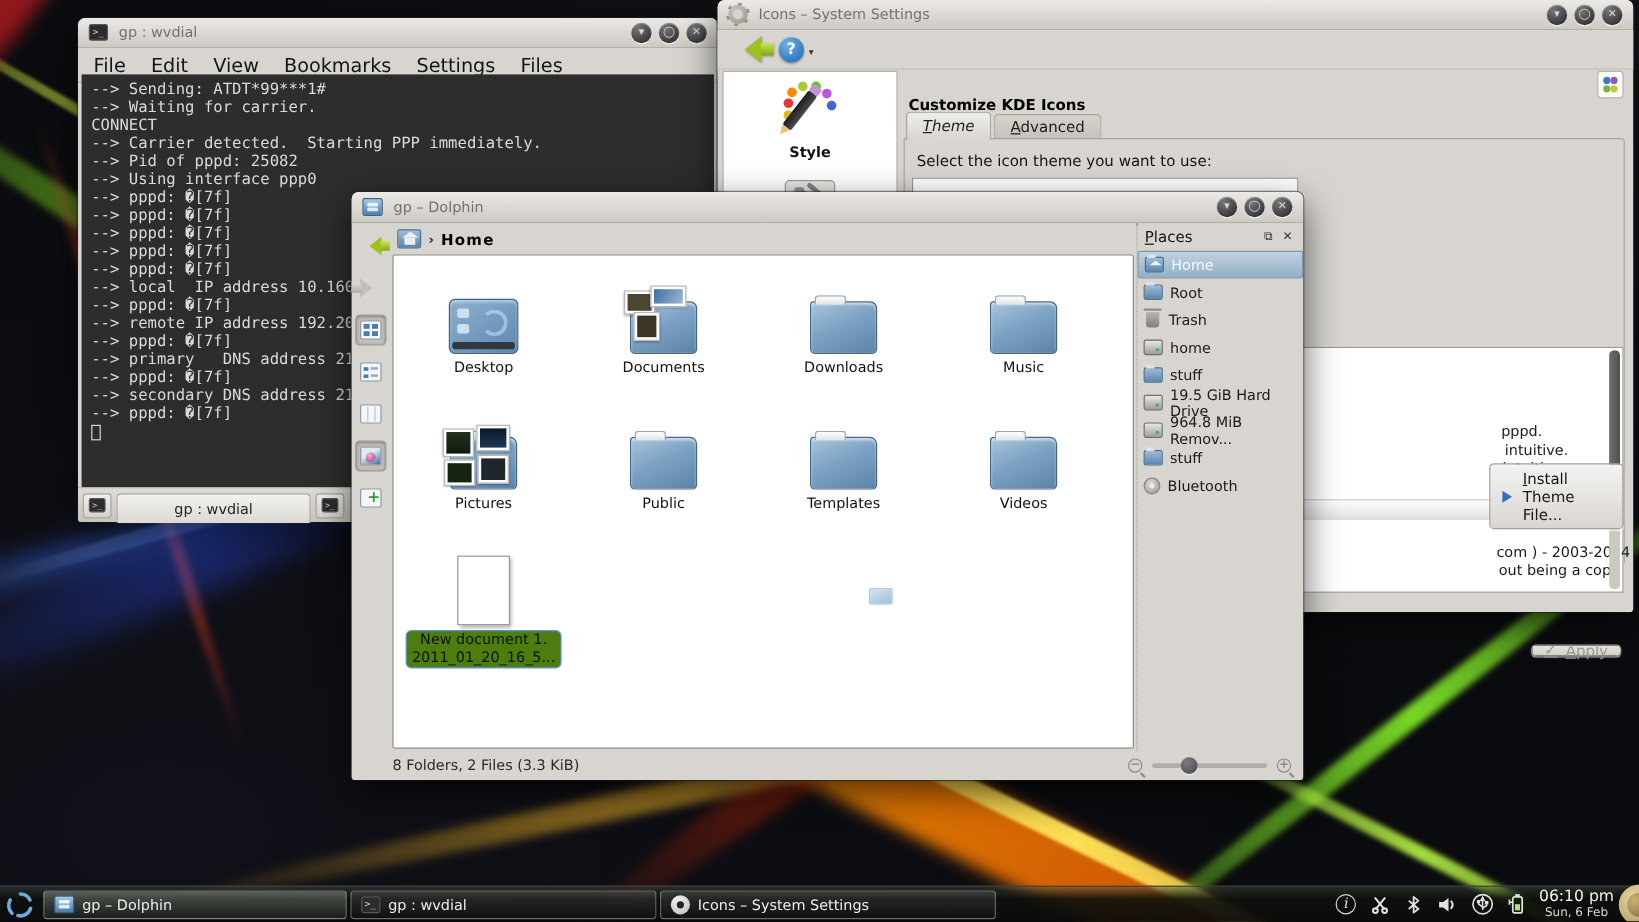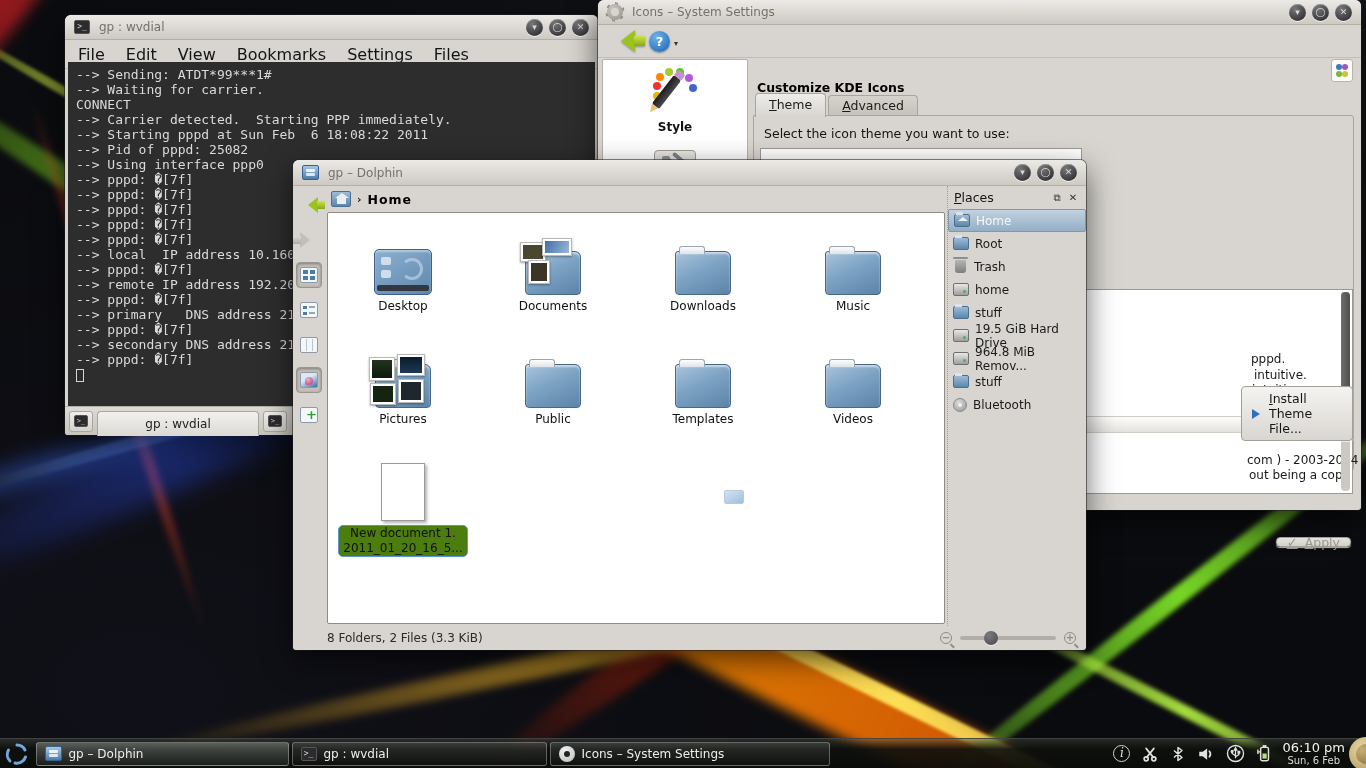--- a/index.html
+++ b/index.html
@@ -91,21 +91,21 @@
   .tool-icon::before { content:""; position:absolute; left:7px; top:5px; width:8px; height:19px; background:#8b8f94; border-radius:2px; }
   .tool-icon::after { content:""; position:absolute; right:6px; top:6px; width:18px; height:4px; background:#7d8187; transform:rotate(40deg); border-radius:2px; box-shadow:0 8px 0 #7d8187; }
   .ss-main { position:absolute; left:154px; right:6px; top:0; bottom:0; }
   .ss-heading { position:absolute; left:5px; top:7px; font-size:12.5px; font-weight:bold; color:#000;margin-top:14px; }
   .module-badge { position:absolute; right:2px; top:0; width:22px; height:23px; background:#fbfbfa;
     border:1px solid #b7b3ad; border-radius:3px; }
   .module-badge i { position:absolute; width:6px; height:6px; border-radius:50%; }
   .ss-tabs { position:absolute; left:3px; top:34px; display:flex; }
   .tab { padding:3px 13px 4px; font-size:12.5px; border:1px solid #a8a49e; border-bottom:none;
     border-radius:4px 4px 0 0; color:#1c1c1c; }
-  .tab.active { background:linear-gradient(#eeedea,#d8d5d0); position:relative; z-index:2; }
+  .tab.active { background:linear-gradient(#eeedea,#d8d5d0); position:relative; z-index:2;font-style:italic; }
   .tab.inactive { background:linear-gradient(#d6d3cd,#c4c0ba); margin-left:2px; margin-top:2px; padding-top:2px; }
   .tab::first-letter { text-decoration:underline; }
   .ss-panel { position:absolute; left:1px; right:1px; top:56px; height:356px;
     border:1px solid #a8a49e; border-radius:0 3px 3px 3px; background:#d8d5d0; }
   .ss-prompt { position:absolute; left:10px; top:10px; font-size:12.5px; color:#141414; }
   .list-strip { position:absolute; left:6px; top:32px; width:322px; height:16px; background:#fff; border:1px solid #9d9993; }
   .theme-box { position:absolute; left:140px; top:173px; width:459px; height:205px; background:#fff;
     border:1px solid #9d9993; }
   .frag { position:absolute; font-size:12px; color:#1a1a1a; white-space:nowrap; }
   .sel-band { position:absolute; left:1px; right:14px; top:126px; height:17px;
@@ -273,21 +273,20 @@
       <span>View</span>
       <span>Bookmarks</span>
       <span>Settings</span>
       <span>Files</span>
     </div>
     <div class="termview">
       <div class="tline">--&gt; Sending: ATDT*99***1#</div>
       <div class="tline">--&gt; Waiting for carrier.</div>
       <div class="tline">CONNECT</div>
       <div class="tline">--&gt; Carrier detected.  Starting PPP immediately.</div>
-      <div class="tline">--&gt; Starting pppd at Sun Feb  6 18:08:22 2011</div>
       <div class="tline">--&gt; Pid of pppd: 25082</div>
       <div class="tline">--&gt; Using interface ppp0</div>
       <div class="tline">--&gt; pppd: �[7f]</div>
       <div class="tline">--&gt; pppd: �[7f]</div>
       <div class="tline">--&gt; pppd: �[7f]</div>
       <div class="tline">--&gt; pppd: �[7f]</div>
       <div class="tline">--&gt; pppd: �[7f]</div>
       <div class="tline">--&gt; local  IP address 10.160.35.</div>
       <div class="tline">--&gt; pppd: �[7f]</div>
       <div class="tline">--&gt; remote IP address 192.200.1.</div>

